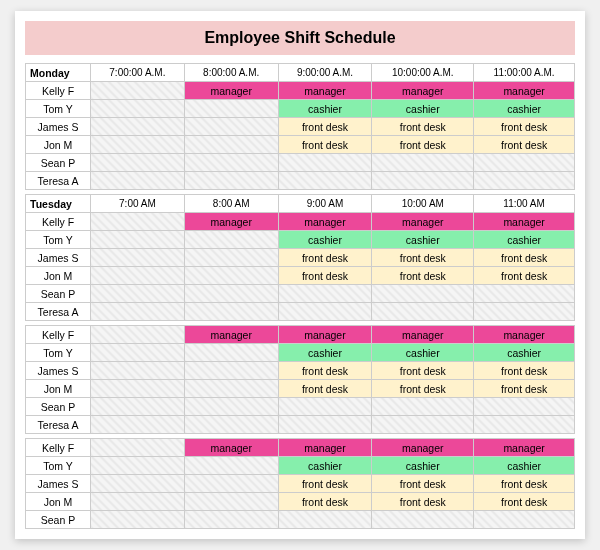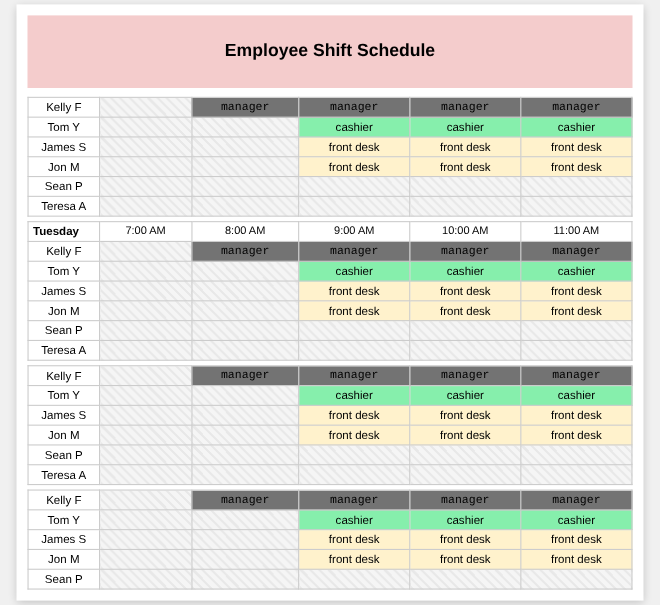--- a/index.html
+++ b/index.html
@@ -17,21 +17,21 @@
       background: white;
       width: 570px;
       padding: 10px;
       box-shadow: 0 2px 8px rgba(0,0,0,0.2);
     }
     .title {
       text-align: center;
       font-size: 16px;
       font-weight: bold;
       background: #f4cccc;
-      padding: 24px 0;
+      padding: 8px 0;
       margin-bottom: 8px;
     }
     table {
       width: 100%;
       border-collapse: collapse;
       font-size: 10.5px;
     }
     td {
       border: 1px solid #ccc;
       padding: 2px 4px;
@@ -49,22 +49,21 @@
       background: white;
       border: 1px solid #ccc;
       padding: 2px 4px;
     }
     td.time-header {
       font-weight: normal;
       background: white;
       font-size: 10px;
     }
     .manager-cell {
-      background: #737373;
-      font-family: Liberation Mono, monospace;
+      background: #ec4899;
     }
     .cashier-cell {
       background: #86efac;
     }
     .frontdesk-cell {
       background: #fff2cc;
       margin-left: 16px;
     }
     .empty-cell {
       background: repeating-linear-gradient(
@@ -82,20 +81,28 @@
     }
   </style>
 </head>
 <body>
 
 <div class="container">
   <div class="title">Employee Shift Schedule</div>
   <table>
     <tbody id="table-body">
         <tr>
+          <td class="day-header name-col">Monday</td>
+          <td class="time-header">7:00:00 A.M.</td>
+          <td class="time-header">8:00:00 A.M.</td>
+          <td class="time-header">9:00:00 A.M.</td>
+          <td class="time-header">10:00:00 A.M.</td>
+          <td class="time-header">11:00:00 A.M.</td>
+        </tr>
+        <tr>
           <td class="name-col">Kelly F</td>
           <td class="empty-cell"></td>
           <td class="manager-cell">manager</td>
           <td class="manager-cell">manager</td>
           <td class="manager-cell">manager</td>
           <td class="manager-cell">manager</td>
         </tr>
         <tr>
           <td class="name-col">Tom Y</td>
           <td class="empty-cell"></td>

